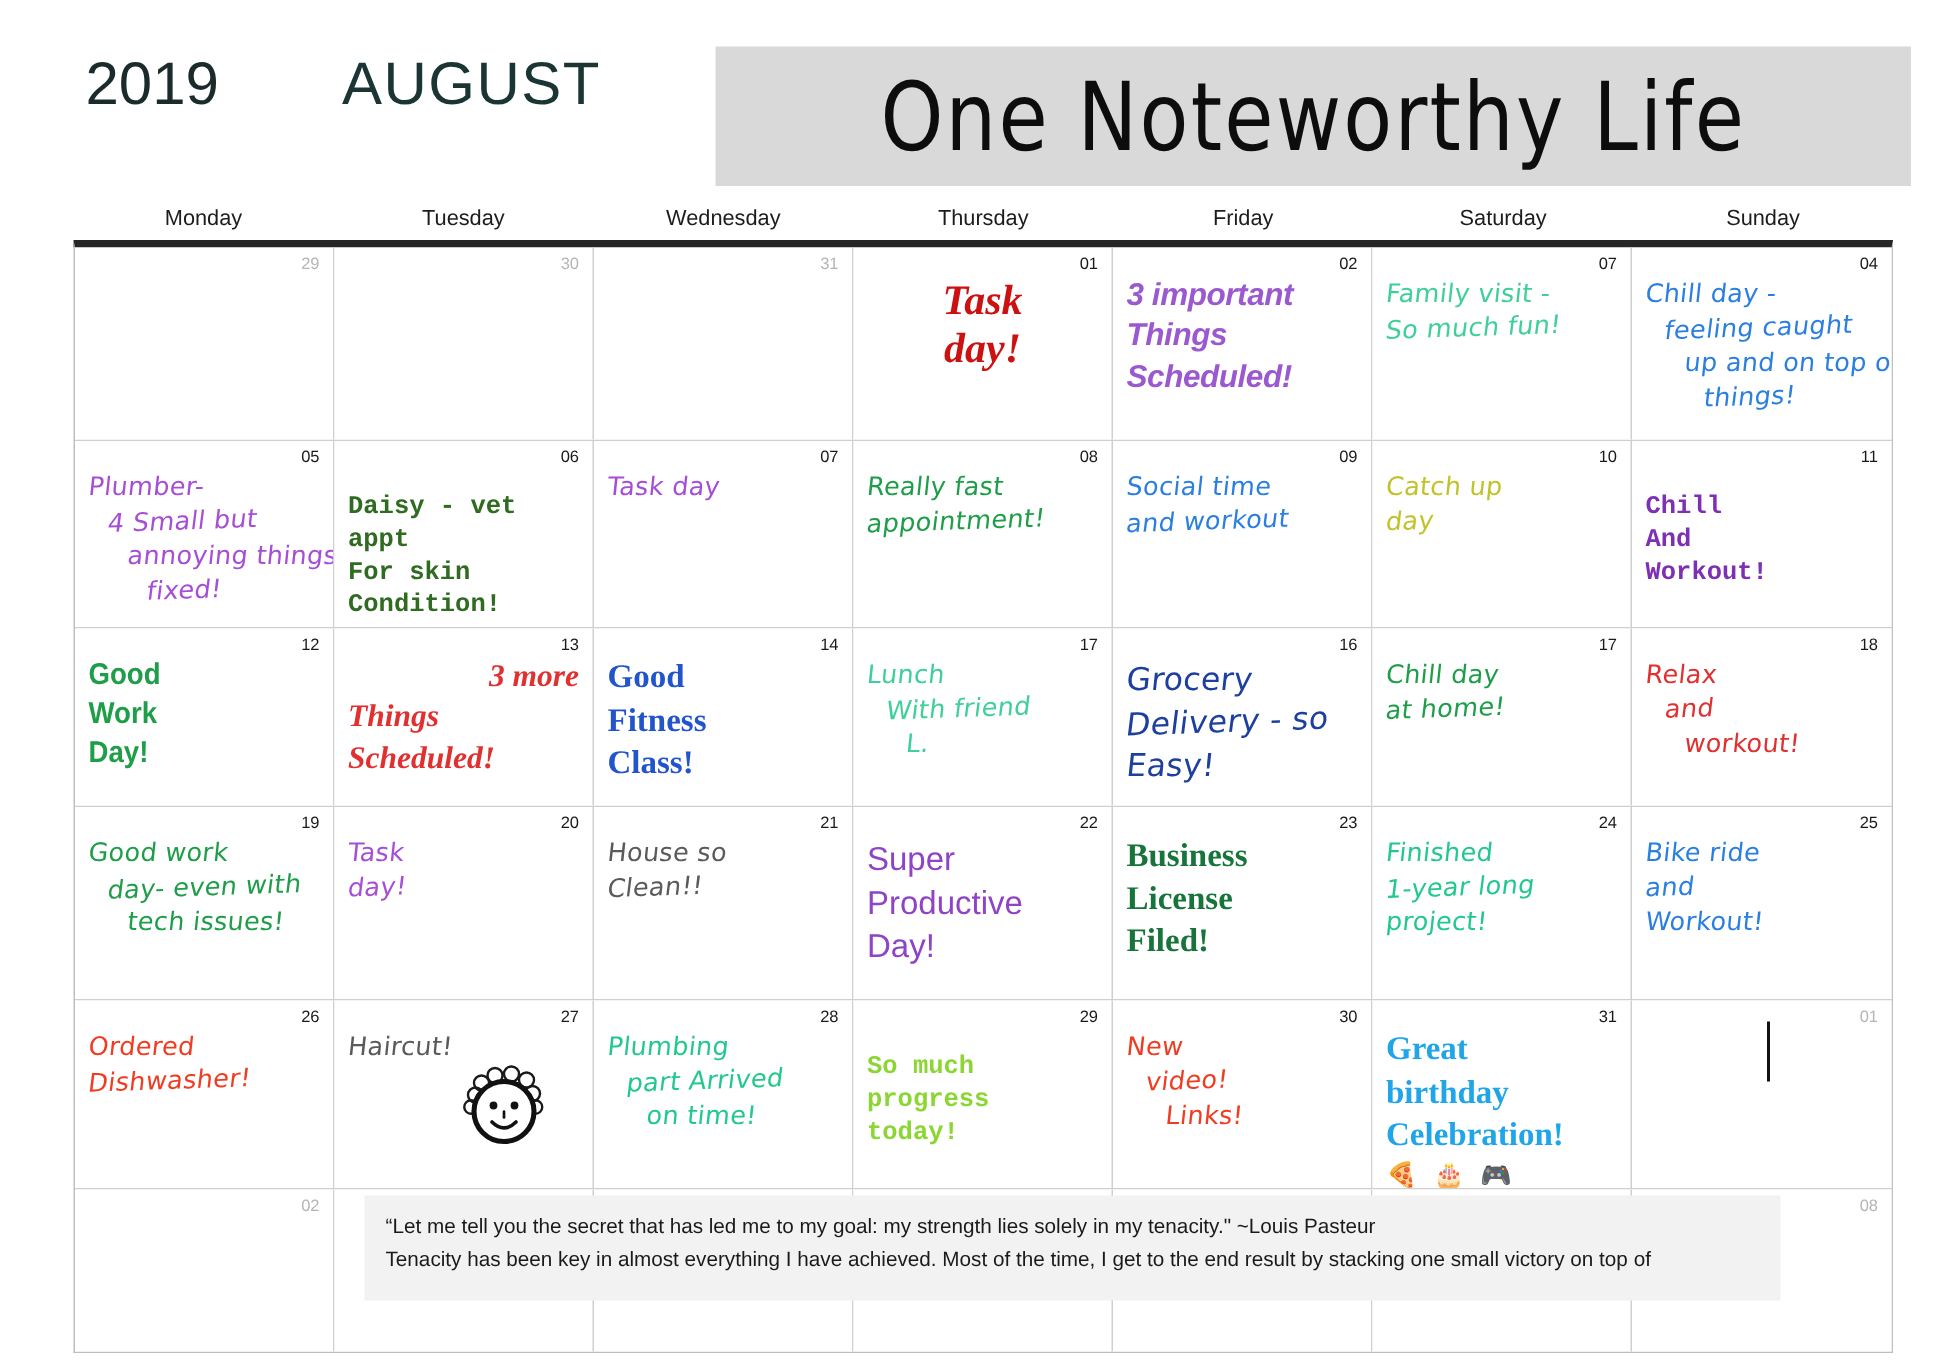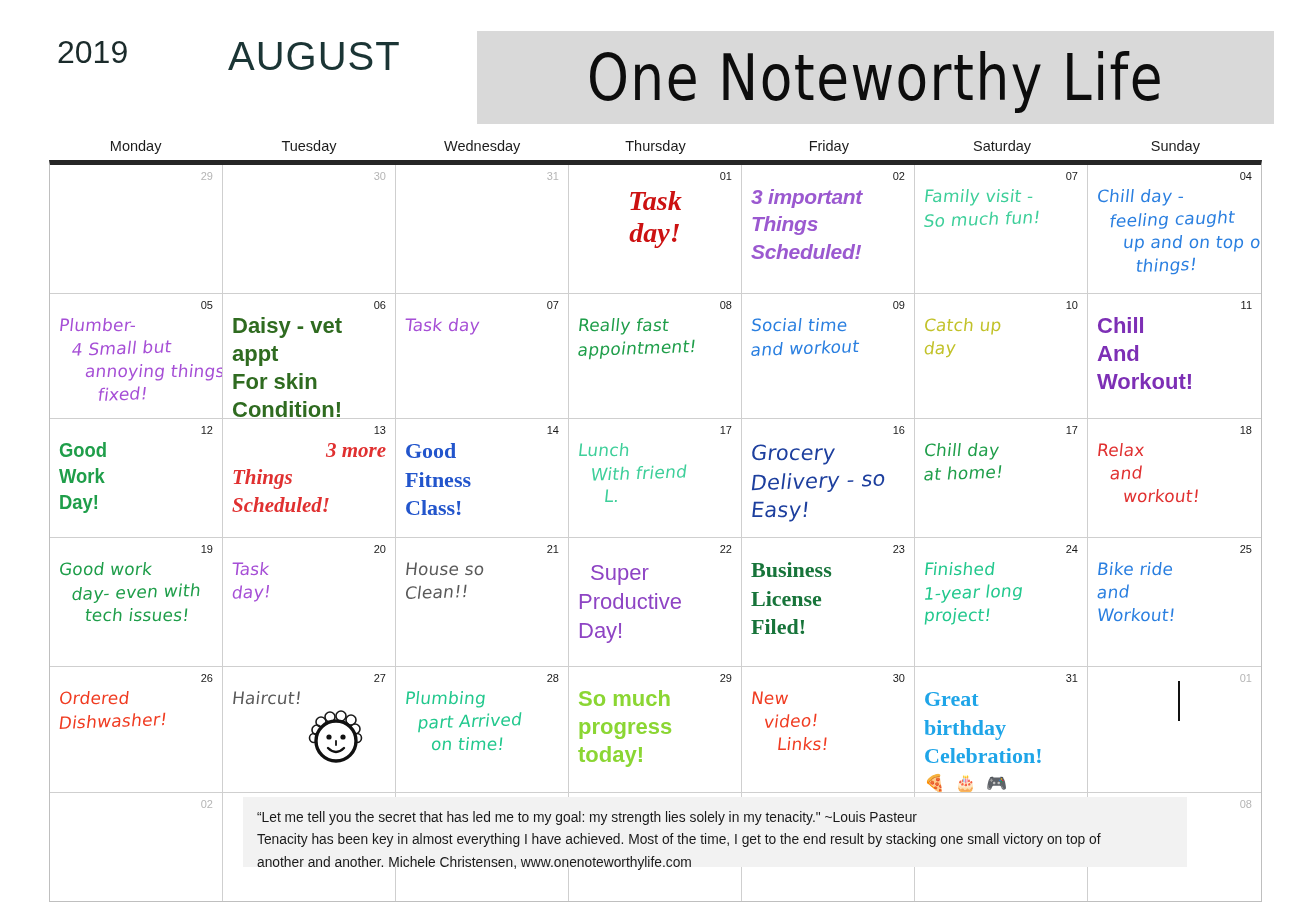--- a/index.html
+++ b/index.html
@@ -13,21 +13,21 @@
   .page { position: relative; width: 1303px; height: 913px; background:#fff; }
 
   
   .header {
     position: absolute;
     left: 0; top: 0;
     width: 1303px; height: 130px;
   }
   .hdr-year {
     position: absolute; left: 57px; top: 34px;
-    font-size: 32px; color: #1b2b2b; letter-spacing: 0px;
+    font-size: 40px; color: #1b2b2b; letter-spacing: 0px;
     font-family: "Liberation Sans", sans-serif;
   }
   .hdr-month {
     position: absolute; left: 228px; top: 34px;
     font-size: 40px; color: #1b3535; letter-spacing: 1px;
     font-family: "Liberation Sans", sans-serif;
   }
   .hdr-banner {
     position: absolute; left: 477px; top: 31px;
     width: 797px; height: 93px;
@@ -117,25 +117,25 @@
   .hand .l3 { margin-left: 30px; }
   .hand .l4 { margin-left: 46px; }
 
   .hand-plain .l2, .hand-plain .l3, .hand-plain .l4 { margin-left: 0; }
 
   .skew { display:inline-block; transform: skewX(-6deg); }
   .skew2 { display:inline-block; transform: skewX(-9deg) rotate(-2deg); }
 
   
   .typed {
-    font-family: Liberation Sans, sans-serif;
+    font-family: Liberation Mono, monospace;
     font-weight: bold;
-    font-size: 22px;
+    font-size: 17px;
     line-height: 1.28;
-    margin-top: 12px;
+    margin-top: 28px;
   }
   .typed-serif {
     font-family: "Liberation Serif", serif;
     font-weight: bold;
     font-style: italic;
     font-size: 21px;
     line-height: 1.3;
     margin-top: 12px;
   }
   .typed-serif-up {
@@ -411,21 +411,21 @@
         <div class="cell">
           <div class="daynum">21</div>
           <div class="note hand hand-plain" style="color: rgb(90, 90, 90);">
             <span class="l1" style="display: block;"><span class="skew">House so</span></span>
             <span class="l2" style="display: block;"><span class="skew2">Clean!!</span></span>
           </div>
         </div>
         <div class="cell">
           <div class="daynum">22</div>
           <div class="typed-big" style="color: rgb(142, 68, 196);">
-            <span class="l1" style="display: block; margin-left: 12px;">Super</span>
+            <span class="l1" style="display: block;">Super</span>
             <span class="l2" style="display: block;">Productive</span>
             <span class="l3" style="display: block;">Day!</span>
           </div>
         </div>
         <div class="cell">
           <div class="daynum">23</div>
           <div class="typed-serif-up" style="color: rgb(23, 116, 58);">
             <span class="l1" style="display: block;">Business</span>
             <span class="l2" style="display: block;">License</span>
             <span class="l3" style="display: block;">Filed!</span>
@@ -538,16 +538,15 @@
         </div>
         <div class="cell">
           <div class="daynum muted">08</div>
         </div>
       </div>
     </div>
 
   <div class="quote-wrap">
     <div class="quote-line">“Let me tell you the secret that has led me to my goal: my strength lies solely in my tenacity." ~Louis Pasteur</div>
     <div class="quote-line">Tenacity has been key in almost everything I have achieved. Most of the time, I get to the end result by stacking one small victory on top of</div>
-    <div class="quote-line">another and another. Michele Christensen, www.onenoteworthylife.com</div>
   </div>
 
 </div>
 
 </body></html>

